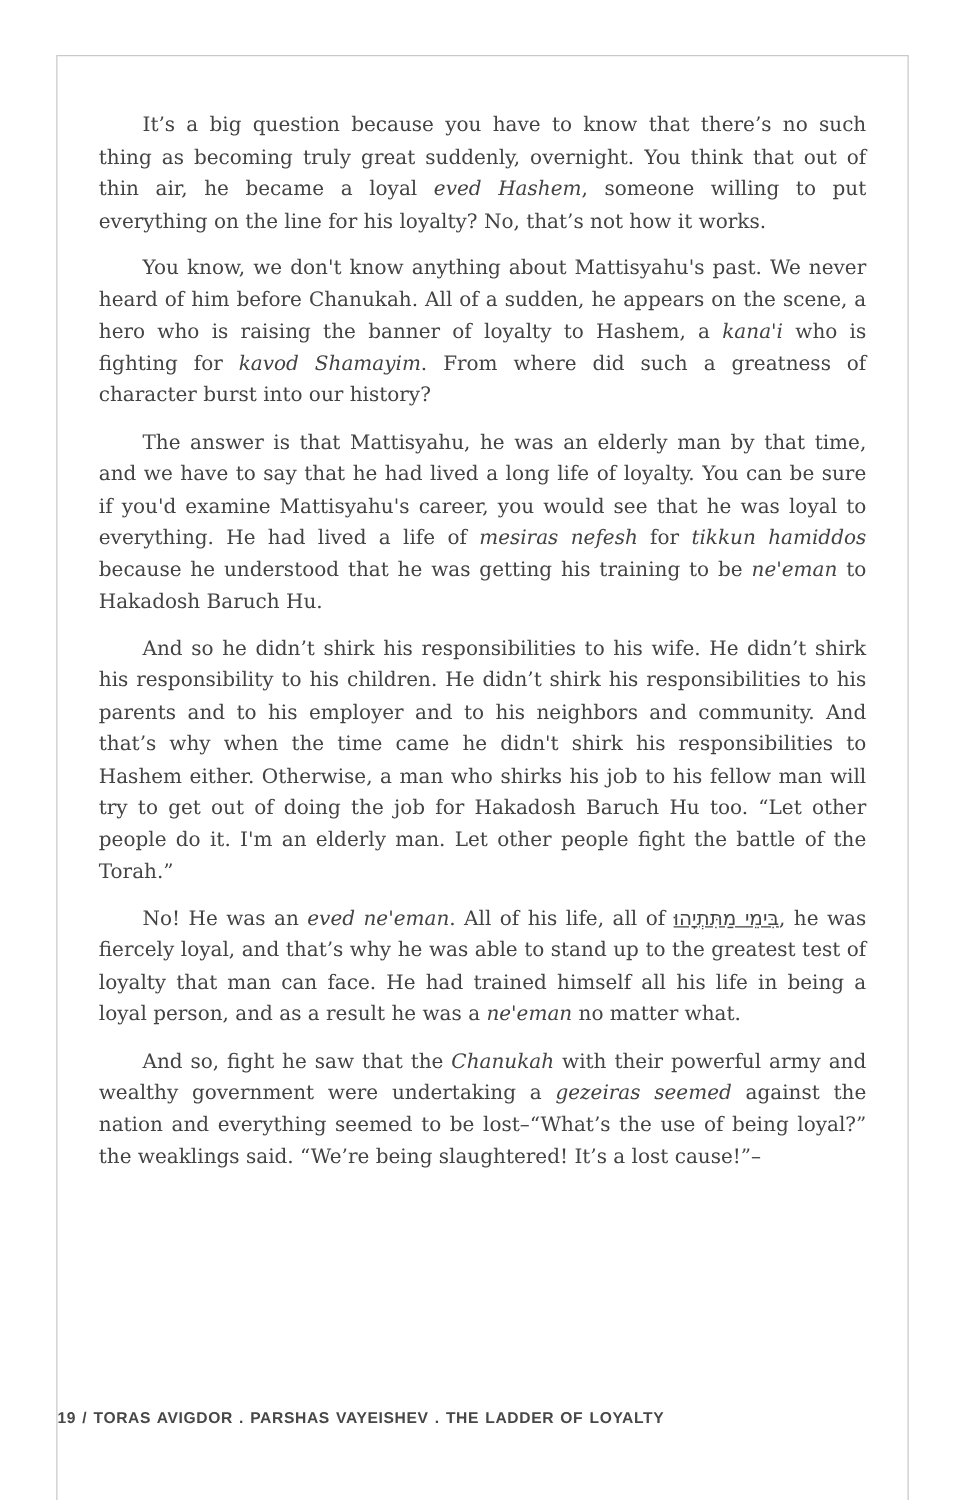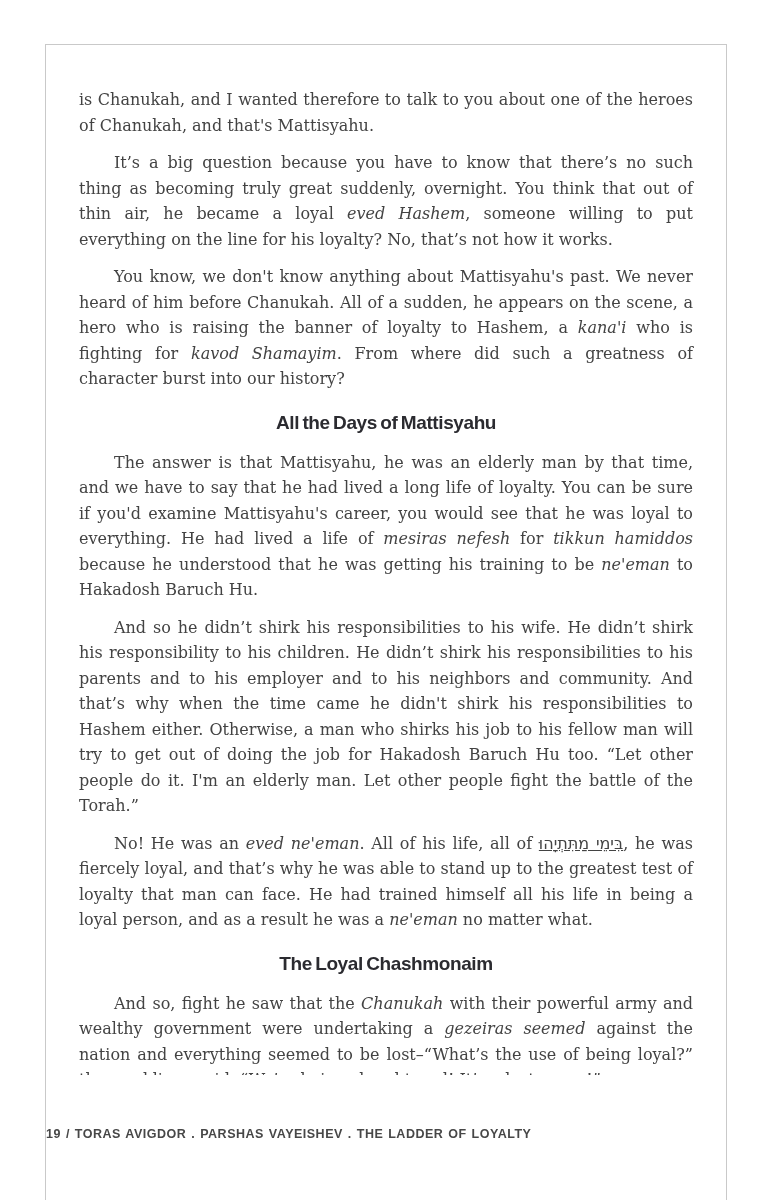--- a/index.html
+++ b/index.html
@@ -74,24 +74,21 @@
     letter-spacing: 0.5px;
     word-spacing: 1px;
     color: var(--footer-text);
   }
 </style>
 </head>
 <body>
 
 <div class="page">
   <div class="content">
-    <p class="body-para no-indent"><span>is Chanukah, and I wanted therefore to talk to you about one of the heroes of Chanukah, and that's Mattisyahu.</span></p>
     <p class="body-para"><span>It’s a big question because you have to know that there’s no such thing as becoming truly great suddenly, overnight. You think that out of thin air, he became a loyal </span><i>eved Hashem</i><span>, someone willing to put everything on the line for his loyalty? No, that’s not how it works.</span></p>
     <p class="body-para"><span>You know, we don't know anything about Mattisyahu's past. We never heard of him before Chanukah. All of a sudden, he appears on the scene, a hero who is raising the banner of loyalty to Hashem, a </span><i>kana'i</i><span> who is fighting for </span><i>kavod Shamayim</i><span>. From where did such a greatness of character burst into our history?</span></p>
-    <h2 class="section-heading">All the Days of Mattisyahu</h2>
     <p class="body-para"><span>The answer is that Mattisyahu, he was an elderly man by that time, and we have to say that he had lived a long life of loyalty. You can be sure if you'd examine Mattisyahu's career, you would see that he was loyal to everything. He had lived a life of </span><i>mesiras nefesh</i><span> for </span><i>tikkun hamiddos</i><span> because he understood that he was getting his training to be </span><i>ne'eman</i><span> to Hakadosh Baruch Hu.</span></p>
     <p class="body-para"><span>And so he didn’t shirk his responsibilities to his wife. He didn’t shirk his responsibility to his children. He didn’t shirk his responsibilities to his parents and to his employer and to his neighbors and community. And that’s why when the time came he didn't shirk his responsibilities to Hashem either. Otherwise, a man who shirks his job to his fellow man will try to get out of doing the job for Hakadosh Baruch Hu too. “Let other people do it. I'm an elderly man. Let other people fight the battle of the Torah.”</span></p>
     <p class="body-para"><span>No! He was an </span><i>eved ne'eman</i><span>. All of his life, all of </span><span class="hebrew" dir="rtl">בִּימֵי מַתִּתְיָהוּ</span><span>, he was fiercely loyal, and that’s why he was able to stand up to the greatest test of loyalty that man can face. He had trained himself all his life in being a loyal person, and as a result he was a </span><i>ne'eman</i><span> no matter what.</span></p>
-    <h2 class="section-heading">The Loyal Chashmonaim</h2>
     <p class="body-para"><span>And so, fight he saw that the </span><i>Chanukah</i><span> with their powerful army and wealthy government were undertaking a </span><i>gezeiras seemed</i><span> against the nation and everything seemed to be lost–“What’s the use of being loyal?” the weaklings said. “We’re being slaughtered! It’s a lost cause!”–</span></p>
   </div>
   <div class="footer">19 / TORAS AVIGDOR . PARSHAS VAYEISHEV . THE LADDER OF LOYALTY</div>
 </div>
 
 </body></html>

